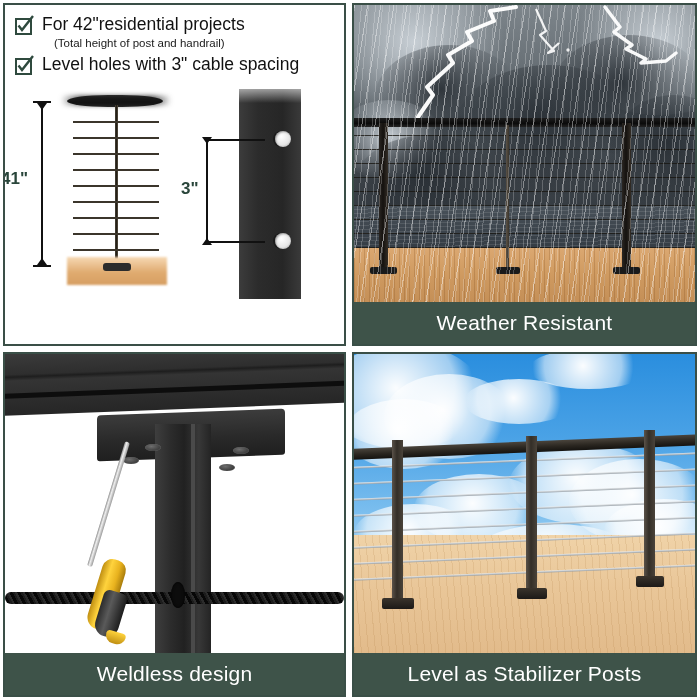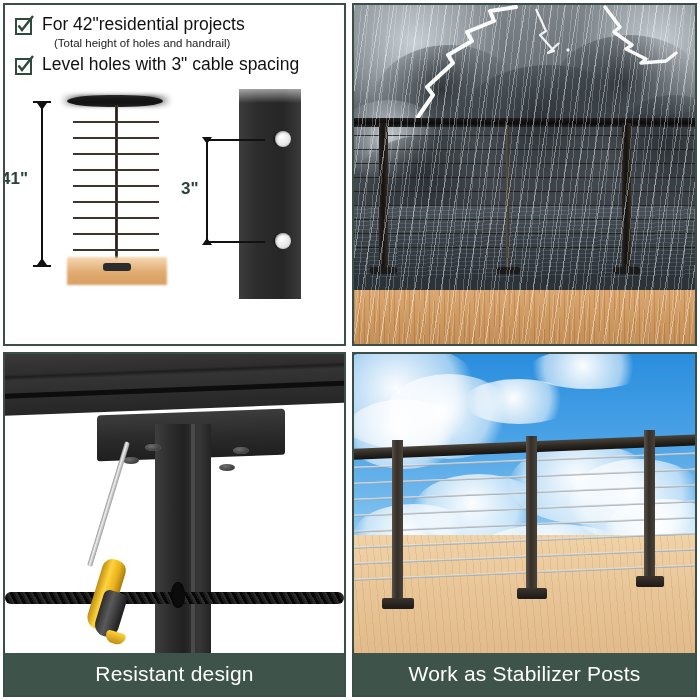--- a/index.html
+++ b/index.html
@@ -525,21 +525,21 @@
       <div class="bullets">
         <div class="bullet-row">
           <span class="chk">
             <span class="box"></span>
             <svg width="22" height="20" viewBox="0 0 22 20">
               <polyline points="4.5,10.5 8,15 19,1" fill="none" stroke="#2f4a3e" stroke-width="2.4"></polyline>
             </svg>
           </span>
           <span class="bullet-text">For 42"residential projects</span>
         </div>
-        <div class="sub-text">(Total height of holes and handrail)</div>
+        <div class="sub-text">(Total height of post and handrail)</div>
         <div class="bullet-row">
           <span class="chk">
             <span class="box"></span>
             <svg width="22" height="20" viewBox="0 0 22 20">
               <polyline points="4.5,10.5 8,15 19,1" fill="none" stroke="#2f4a3e" stroke-width="2.4"></polyline>
             </svg>
           </span>
           <span class="bullet-text">Level holes with 3" cable spacing</span>
         </div>
       </div>
@@ -631,20 +631,21 @@
         <div class="r-thin-post" style="left:152px;top:120px;height:144px;"></div>
         <div class="r-post" style="left:268px;top:118px;height:148px;"></div>
 
         <div class="baseplate" style="left:16px;top:262px;width:27px;"></div>
         <div class="baseplate" style="left:142px;top:262px;width:24px;"></div>
         <div class="baseplate" style="left:259px;top:262px;width:27px;"></div>
 
         <div class="rain"></div>
       </div>
     </div>
+    <div class="caption">Weather Resistant</div>
   </div>
 
   <div class="panel">
     <div class="panel-body">
       <div class="weld">
         <div class="w-rail"></div>
         <div class="w-rail-lip"></div>
         <div class="w-bracket"></div>
         <div class="w-post"></div>
         <div class="w-post-edge"></div>
@@ -656,21 +657,21 @@
 
         <div class="w-cable"></div>
         <div class="w-hole"></div>
 
         <div class="w-driver-shaft"></div>
         <div class="w-driver-handle"></div>
         <div class="w-driver-grip"></div>
         <div class="w-driver-cap"></div>
       </div>
     </div>
-    <div class="caption">Resistant design</div>
+    <div class="caption">Weldless design</div>
   </div>
 
   <div class="panel">
     <div class="panel-body">
       <div class="sky">
 
         <div class="cloud" style="left:-30px;top:-10px;width:160px;height:105px;"></div>
         <div class="cloud" style="left:30px;top:20px;width:130px;height:85px;"></div>
         <div class="cloud" style="left:-10px;top:45px;width:120px;height:70px;"></div>
         <div class="cloud" style="left:110px;top:25px;width:110px;height:45px;"></div>
@@ -704,16 +705,16 @@
 
         <div class="s-post" style="left:38px;top:86px;height:164px;"></div>
         <div class="s-post" style="left:172px;top:82px;height:158px;"></div>
         <div class="s-post" style="left:290px;top:76px;height:152px;"></div>
 
         <div class="s-base" style="left:28px;top:244px;width:32px;"></div>
         <div class="s-base" style="left:163px;top:234px;width:30px;"></div>
         <div class="s-base" style="left:282px;top:222px;width:28px;"></div>
       </div>
     </div>
-    <div class="caption">Work as Stabilizer Posts</div>
+    <div class="caption">Level as Stabilizer Posts</div>
   </div>
 
 </div>
 
 </body></html>

